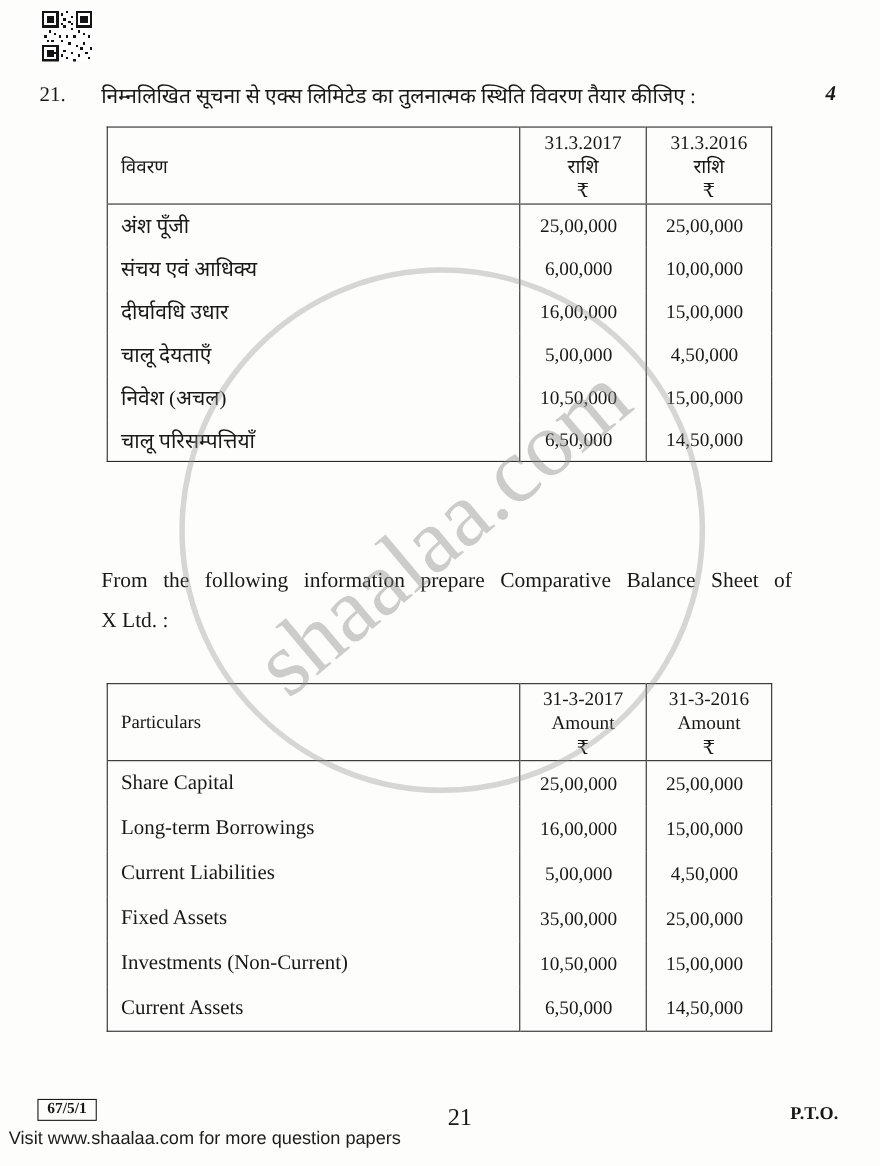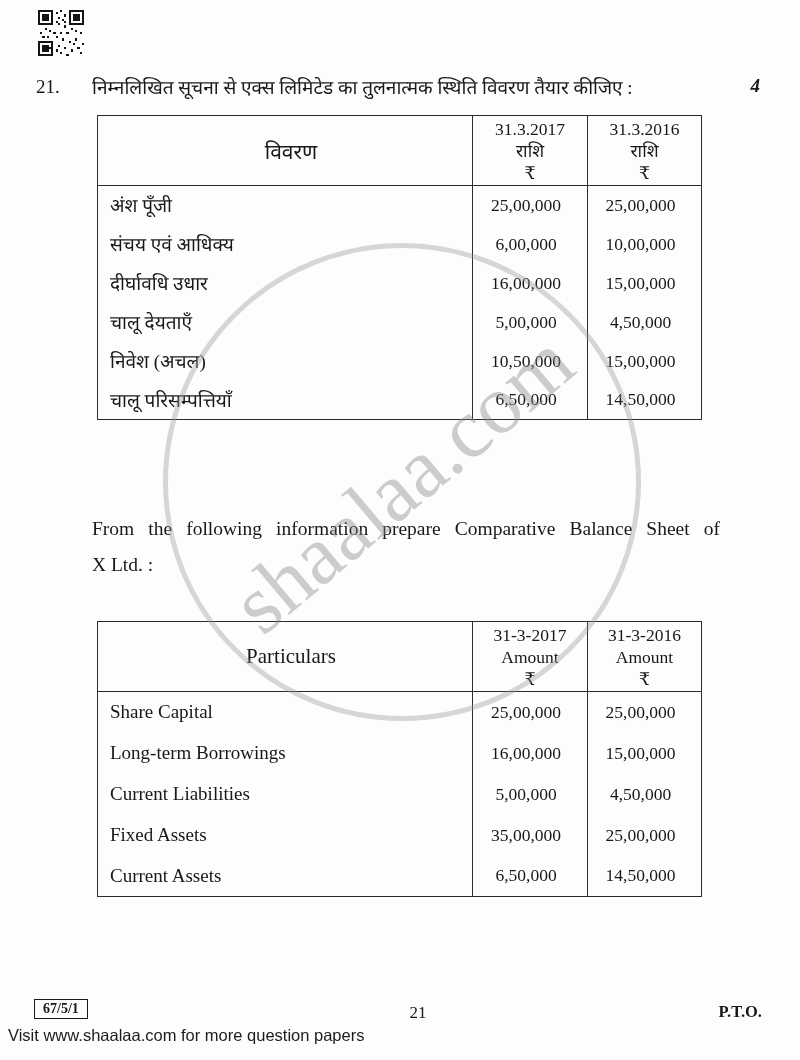--- a/index.html
+++ b/index.html
@@ -25,21 +25,21 @@
   .bs-table {
     position:absolute; left:97px; width:604px;
     border-collapse:collapse; table-layout:fixed;
     border:1.6px solid #2b2b2b;
   }
   .t1 { top:115px; }
   .t2 { top:621px; }
   .bs-table th, .bs-table td { border-left:1.6px solid #2b2b2b; font-weight:normal; }
   .bs-table th:first-child, .bs-table td:first-child { border-left:none; }
   .bs-table thead th { border-bottom:1.6px solid #2b2b2b; height:70px; vertical-align:middle; }
-  .part-h { text-align:center; padding-left:12px; font-size:21px; }
+  .part-h { text-align:left; padding-left:12px; font-size:17px; }
   .amt-h  { text-align:center; font-size:17.5px; }
   .hline  { display:block; line-height:22px; }
   .bs-table tbody td { vertical-align:middle; }
   .t1 tbody td { height:39px; }
   .t2 tbody td { height:41px; }
   .part-cell { text-align:left; padding-left:12px; font-size:19px; }
   .amt-cell  { text-align:center; padding-right:8px; font-size:17.5px; }
 
   
   .q-en { position:absolute; left:92px; top:511px; width:628px; font-size:19.5px; line-height:36px; }
@@ -59,21 +59,21 @@
     color:rgba(135,135,135,0.42);
     font-family:"Liberation Serif","DejaVu Serif",serif;
   }
 
   
   .paper-code {
     position:absolute; left:34px; top:999px;
     border:1.6px solid #1a1a1a; padding:1px 8px;
     font-size:14px; font-weight:bold;
   }
-  .page-number { position:absolute; left:0; right:0; top:1003px; text-align:center; font-size:17px;margin-left:36px; }
+  .page-number { position:absolute; left:0; right:0; top:1003px; text-align:center; font-size:22px;margin-left:36px; }
   .pto { position:absolute; right:38px; top:1002px; font-size:16.5px; font-weight:bold; }
   .visit-line {
     position:absolute; left:8px; top:1026px;
     font-family:"Liberation Sans","DejaVu Sans",sans-serif;
     font-size:16.5px; color:#1c1c1c;
   }
 </style>
 </head>
 <body>
 
@@ -230,20 +230,25 @@
         <td class="part-cell">Current Liabilities</td>
         <td class="amt-cell">5,00,000</td>
         <td class="amt-cell">4,50,000</td>
       </tr>
       <tr>
         <td class="part-cell">Fixed Assets</td>
         <td class="amt-cell">35,00,000</td>
         <td class="amt-cell">25,00,000</td>
       </tr>
       <tr>
+        <td class="part-cell">Investments (Non-Current)</td>
+        <td class="amt-cell">10,50,000</td>
+        <td class="amt-cell">15,00,000</td>
+      </tr>
+      <tr>
         <td class="part-cell">Current Assets</td>
         <td class="amt-cell">6,50,000</td>
         <td class="amt-cell">14,50,000</td>
       </tr>
     </tbody>
   </table>
 
   <div class="watermark">
     <span class="wm-text">shaalaa.com</span>
   </div>

